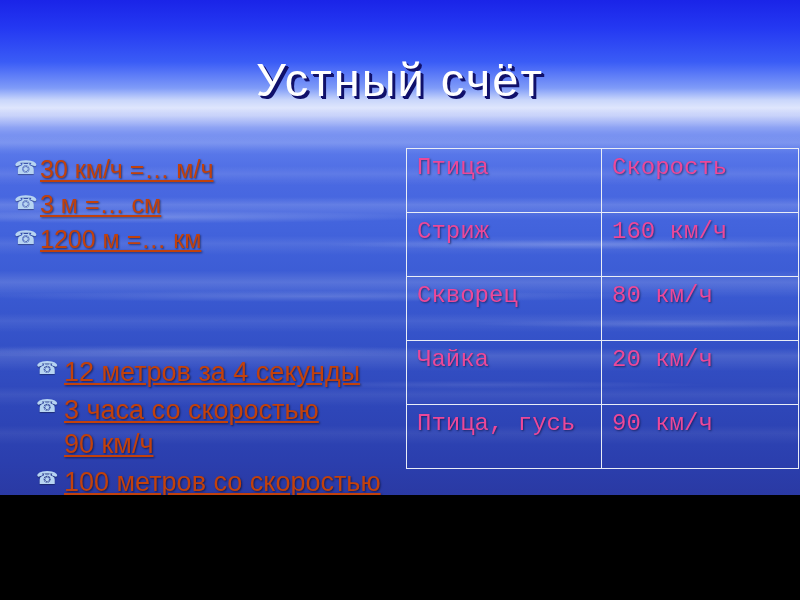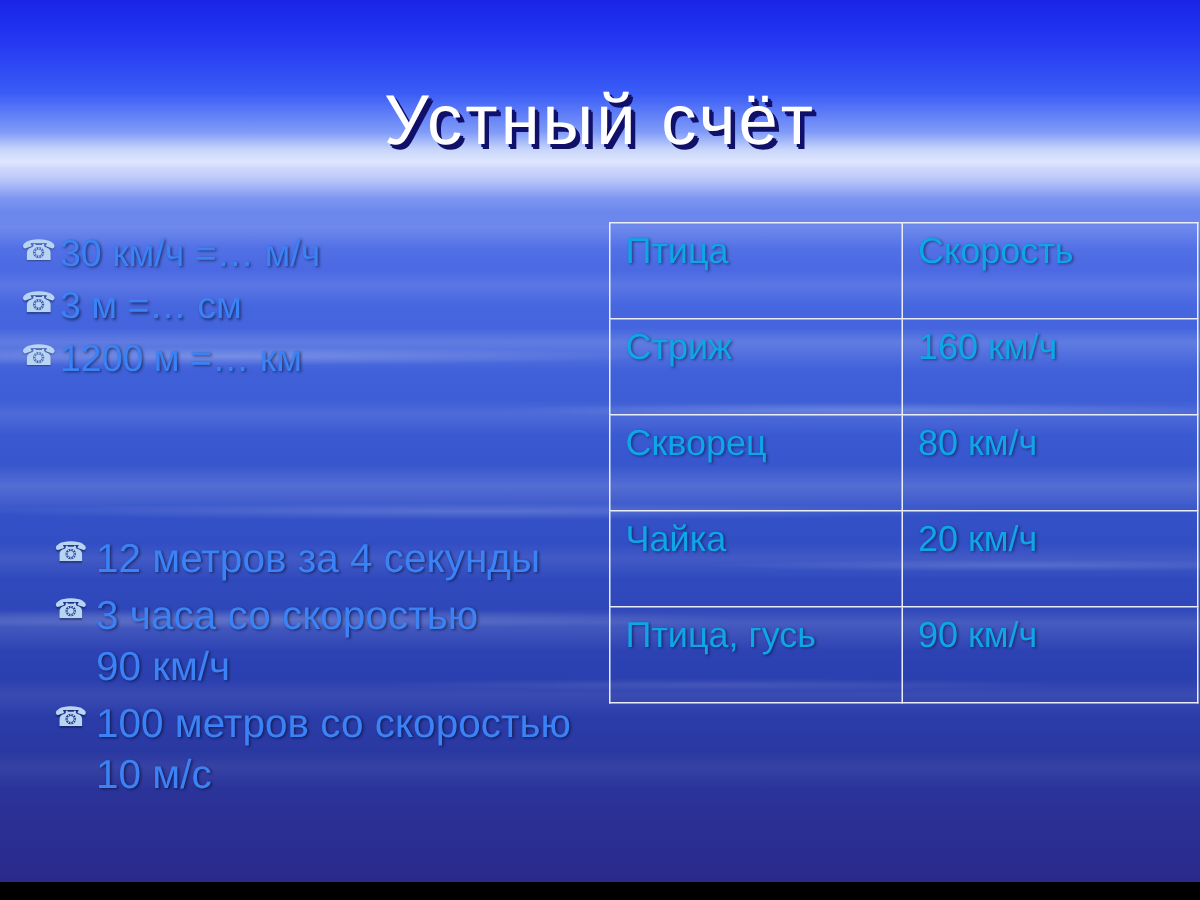--- a/index.html
+++ b/index.html
@@ -3,21 +3,21 @@
 <meta charset="utf-8">
 <style>
   html, body {
     margin: 0;
     padding: 0;
     background: #000;
   }
   #slide {
     position: relative;
     width: 800px;
-    height: 588px;
+    height: 495px;
     overflow: hidden;
     font-family: "Liberation Sans", sans-serif;
   }
 
   
   .bg-base {
     position: absolute;
     inset: 0;
     background: linear-gradient(to bottom,
       #1a24e8 0px,
@@ -103,47 +103,49 @@
     width: 26px;
     line-height: 1;
     font-size: 19px;
     color: #b7d4f2;
     text-shadow: 0 1px 1px rgba(0,0,0,0.35);
     padding-top: 5px;
   }
   #list-bottom .phone-icon { width: 28px; font-size: 18px; padding-top: 4px; }
 
   .bullet-text {
-    color: #3b82f6;
+    color: #c2410c;
     font-size: 25px;
     line-height: 1.28;
     text-shadow: 1px 1px 2px rgba(0,0,20,0.55);
     white-space: pre-line;
+    text-decoration: underline;
   }
   #list-bottom .bullet-text { font-size: 27px; }
 
   
   .bird-table {
     position: absolute;
     left: 406px;
     top: 148px;
     width: 372px;
     border-collapse: collapse;
     table-layout: fixed;
   }
   .bird-table td {
     border: 1px solid #e9edf7;
-    color: #0ea5e9;
+    color: #ec4899;
     font-size: 24px;
     padding: 5px 0 0 10px;
     vertical-align: top;
     height: 58px;
     text-shadow: 1px 1px 2px rgba(0,0,30,0.5);
     white-space: nowrap;
     overflow: hidden;
+    font-family: Liberation Mono, monospace;
   }
   .bird-table td.col-name { width: 184px; }
   .bird-table td.col-speed { width: 186px; }
   .bird-table tr.header-row td { font-size: 24px; }
 </style>
 </head>
 <body>
 
 <div id="slide">
 

